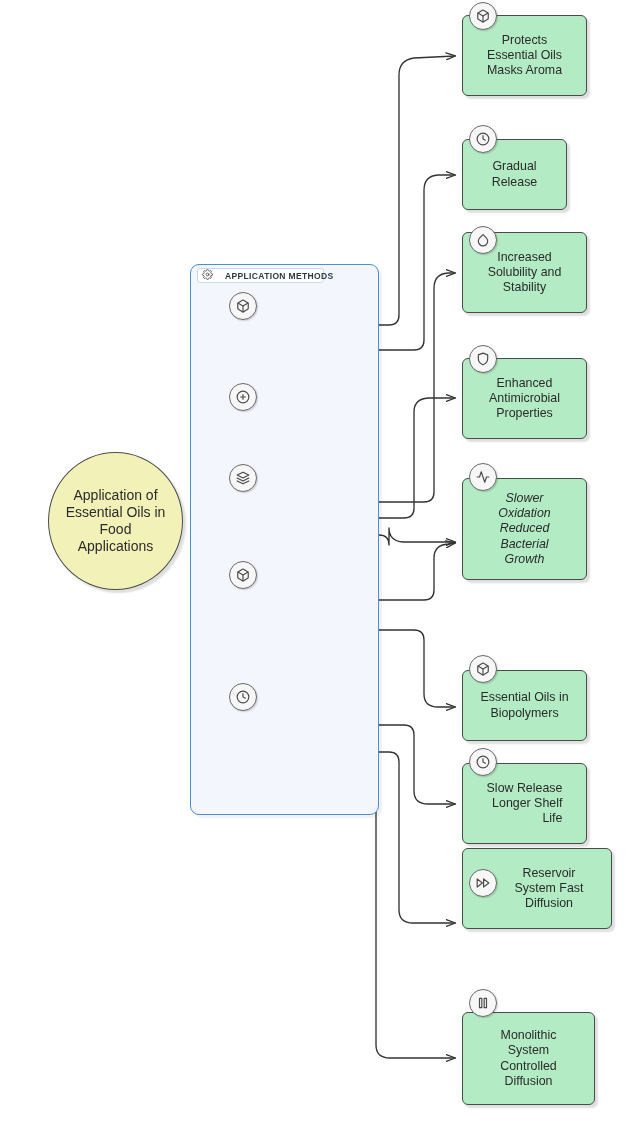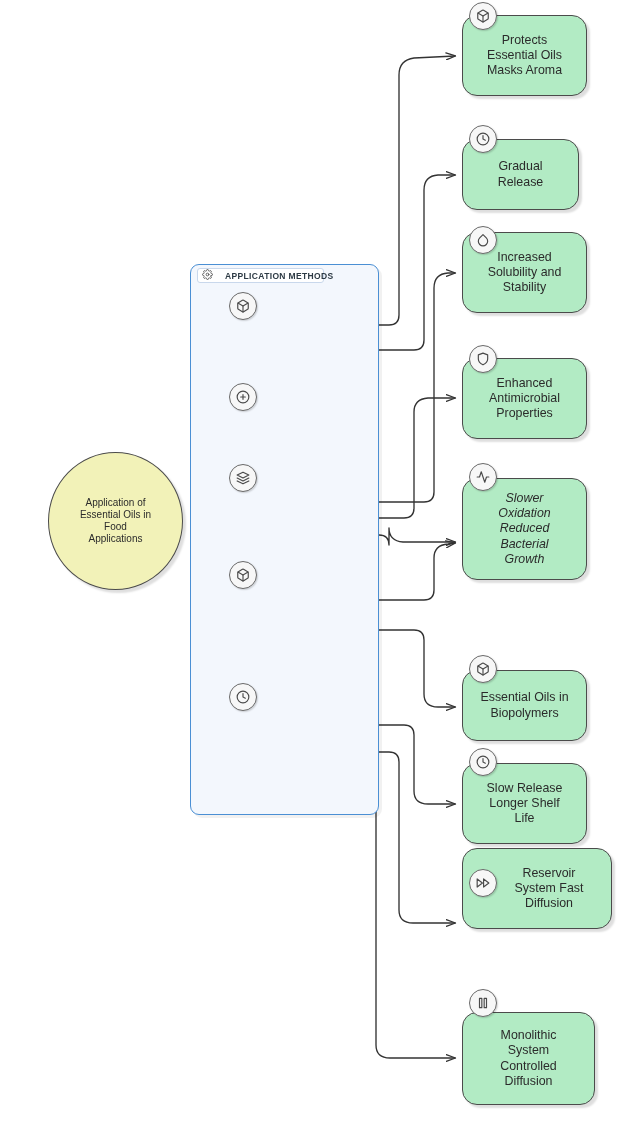--- a/index.html
+++ b/index.html
@@ -60,21 +60,21 @@
     letter-spacing: 0.35px;
     color: #2d3a44;
     white-space: nowrap;
     z-index: 3;
   }
 
   
   .node {
     position: absolute;
     box-sizing: border-box;
-    border-radius: 15px;
+    border-radius: 6px;
     border: 1.25px solid #4d4d4d;
     display: flex;
     align-items: center;
     justify-content: center;
     text-align: center;
     line-height: 1.22;
     color: #2b2b2b;
     font-size: 12.4px;
     box-shadow: 3px 3px 2px 0 rgba(0,0,0,0.13);
     padding: 4px 6px;
@@ -139,21 +139,21 @@
     <div class="cluster-label" id="cluster-label" style="left: 197px; top: 268px; width: 127px; height: 15px;">
       <span class="cog">
         <svg width="11" height="11" viewBox="0 0 24 24" fill="none" stroke="#555" stroke-width="2" stroke-linecap="round" stroke-linejoin="round">
           <circle cx="12" cy="12" r="3"></circle>
           <path d="M19.4 15a1.65 1.65 0 0 0 .33 1.82l.06.06a2 2 0 1 1-2.83 2.83l-.06-.06a1.65 1.65 0 0 0-1.82-.33 1.65 1.65 0 0 0-1 1.51V21a2 2 0 1 1-4 0v-.09A1.65 1.65 0 0 0 9 19.4a1.65 1.65 0 0 0-1.82.33l-.06.06a2 2 0 1 1-2.83-2.83l.06-.06a1.65 1.65 0 0 0 .33-1.82 1.65 1.65 0 0 0-1.51-1H3a2 2 0 1 1 0-4h.09A1.65 1.65 0 0 0 4.6 9a1.65 1.65 0 0 0-.33-1.82l-.06-.06a2 2 0 1 1 2.83-2.83l.06.06a1.65 1.65 0 0 0 1.82.33H9a1.65 1.65 0 0 0 1-1.51V3a2 2 0 1 1 4 0v.09a1.65 1.65 0 0 0 1 1.51 1.65 1.65 0 0 0 1.82-.33l.06-.06a2 2 0 1 1 2.83 2.83l-.06.06a1.65 1.65 0 0 0-.33 1.82V9a1.65 1.65 0 0 0 1.51 1H21a2 2 0 1 1 0 4h-.09a1.65 1.65 0 0 0-1.51 1z"></path>
         </svg>
       </span>
       <span>APPLICATION METHODS</span>
     </div>
 
-    <div class="node root" id="root-node" style="left: 48px; top: 452px; width: 135px; height: 138px; font-size: 10px;">
+    <div class="node root" id="root-node" style="left: 48px; top: 452px; width: 135px; height: 138px; font-size: 14px;">
       <span class="node-text">Application of
 Essential Oils in
 Food
 Applications</span>
     </div>
 
     <div id="generated-nodes">
         <div class="node blue" style="left: 219px; top: 307px; width: 126px; height: 58px;">
           <span class="node-text">Encapsulation</span>
         </div>
@@ -213,21 +213,21 @@
 Essential Oils
 Masks Aroma</span>
         </div>
         <div class="badge" style="left: 469px; top: 2px;">
           <svg width="14" height="14" viewBox="0 0 24 24" fill="none" stroke="#4a4a4a" stroke-width="2" stroke-linecap="round" stroke-linejoin="round">
             <path d="M21 16V8a2 2 0 0 0-1-1.73l-7-4a2 2 0 0 0-2 0l-7 4A2 2 0 0 0 3 8v8a2 2 0 0 0 1 1.73l7 4a2 2 0 0 0 2 0l7-4A2 2 0 0 0 21 16z"></path>
             <polyline points="3.27 6.96 12 12.01 20.73 6.96"></polyline>
             <line x1="12" y1="22.08" x2="12" y2="12"></line>
           </svg>
         </div>
-        <div class="node green" style="left: 462px; top: 139px; width: 117px; height: 71px;">
+        <div class="node green" style="left: 462px; top: 139px; width: 105px; height: 71px;">
           <span class="node-text">Gradual
 Release</span>
         </div>
         <div class="badge" style="left: 469px; top: 125px;">
           <svg width="14" height="14" viewBox="0 0 24 24" fill="none" stroke="#4a4a4a" stroke-width="2" stroke-linecap="round" stroke-linejoin="round">
             <circle cx="12" cy="12" r="10"></circle>
             <polyline points="12 6 12 12 16 14"></polyline>
           </svg>
         </div>
         <div class="node green" style="left: 462px; top: 232px; width: 125px; height: 81px;">
@@ -266,21 +266,21 @@
           <span class="node-text">Essential Oils in
 Biopolymers</span>
         </div>
         <div class="badge" style="left: 469px; top: 655px;">
           <svg width="14" height="14" viewBox="0 0 24 24" fill="none" stroke="#4a4a4a" stroke-width="2" stroke-linecap="round" stroke-linejoin="round">
             <path d="M21 16V8a2 2 0 0 0-1-1.73l-7-4a2 2 0 0 0-2 0l-7 4A2 2 0 0 0 3 8v8a2 2 0 0 0 1 1.73l7 4a2 2 0 0 0 2 0l7-4A2 2 0 0 0 21 16z"></path>
             <polyline points="3.27 6.96 12 12.01 20.73 6.96"></polyline>
             <line x1="12" y1="22.08" x2="12" y2="12"></line>
           </svg>
         </div>
-        <div class="node green" style="left: 462px; top: 763px; width: 125px; height: 81px;">
+        <div class="node green" style="left: 462px; top: 763px; width: 125px; height: 81px; text-align: right;">
           <span class="node-text">Slow Release
 Longer Shelf
 Life</span>
         </div>
         <div class="badge" style="left: 469px; top: 748px;">
           <svg width="14" height="14" viewBox="0 0 24 24" fill="none" stroke="#4a4a4a" stroke-width="2" stroke-linecap="round" stroke-linejoin="round">
             <circle cx="12" cy="12" r="10"></circle>
             <polyline points="12 6 12 12 16 14"></polyline>
           </svg>
         </div>

